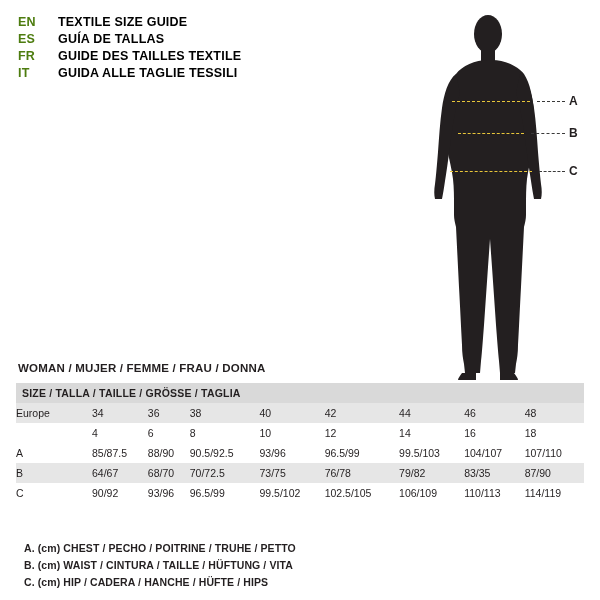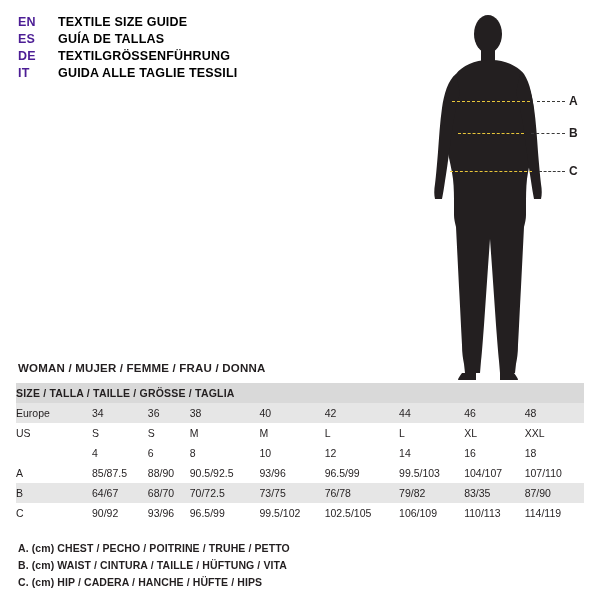--- a/index.html
+++ b/index.html
@@ -32,21 +32,21 @@
     display: flex;
     align-items: baseline;
     margin-bottom: 1px;
     line-height: 16px;
   }
   .lang-code {
     width: 40px;
     font-size: 12.5px;
     font-weight: bold;
     letter-spacing: 0.2px;
-    color: #4c1d95;
+    color: #4d7c0f;
   }
   .lang-text {
     font-size: 12.5px;
     font-weight: bold;
     letter-spacing: 0.2px;
     color: #000000;
     white-space: nowrap;
   }
 
   
@@ -95,41 +95,41 @@
     font-size: 10.5px;
   }
   table.size-table td {
     padding: 2px 0 2px 0;
     height: 16px;
   }
   tr.head-row td {
     background: #d9d9d9;
     font-weight: bold;
     font-size: 10.5px;
-    padding-left: 0;
+    padding-left: 6px;
     letter-spacing: 0.2px;
   }
   tr.grey td { background: #e6e6e6; }
   tr.white td { background: #ffffff; }
   td.rowlabel {
     padding-left: 6px;
     text-align: left;
     width: 76px;
     font-size: 10.5px;
     margin-left: 17px;
   }
   td.val {
     text-align: left;
     font-size: 10.5px;
   }
 
   
   .legend {
     position: absolute;
-    left: 18px;
+    left: 24px;
     top: 540px;
     width: 560px;
   }
   .legend-row {
     font-size: 10.5px;
     font-weight: bold;
     letter-spacing: 0.1px;
     line-height: 17px;
   }
 </style>
@@ -141,22 +141,22 @@
   <div class="lang-block">
     <div class="lang-row">
       <span class="lang-code">EN</span>
       <span class="lang-text">TEXTILE SIZE GUIDE</span>
     </div>
     <div class="lang-row">
       <span class="lang-code">ES</span>
       <span class="lang-text">GUÍA DE TALLAS</span>
     </div>
     <div class="lang-row">
-      <span class="lang-code">DE</span>
-      <span class="lang-text">TEXTILGRÖSSENFÜHRUNG</span>
+      <span class="lang-code">FR</span>
+      <span class="lang-text">GUIDE DES TAILLES TEXTILE</span>
     </div>
     <div class="lang-row">
       <span class="lang-code">IT</span>
       <span class="lang-text">GUIDA ALLE TAGLIE TESSILI</span>
     </div>
   </div>
 
   <div class="figure-wrap">
     <svg class="figure-svg" width="190" height="380" viewBox="0 0 190 380">
       <g fill="#231f20">
@@ -234,31 +234,20 @@
         <td class="val">34</td>
         <td class="val">36</td>
         <td class="val">38</td>
         <td class="val">40</td>
         <td class="val">42</td>
         <td class="val">44</td>
         <td class="val">46</td>
         <td class="val">48</td>
       </tr>
 
-      <tr class="white">
-        <td class="rowlabel">US</td>
-        <td class="val">S</td>
-        <td class="val">S</td>
-        <td class="val">M</td>
-        <td class="val">M</td>
-        <td class="val">L</td>
-        <td class="val">L</td>
-        <td class="val">XL</td>
-        <td class="val">XXL</td>
-      </tr>
 
       <tr class="white">
         <td class="rowlabel"></td>
         <td class="val">4</td>
         <td class="val">6</td>
         <td class="val">8</td>
         <td class="val">10</td>
         <td class="val">12</td>
         <td class="val">14</td>
         <td class="val">16</td>

